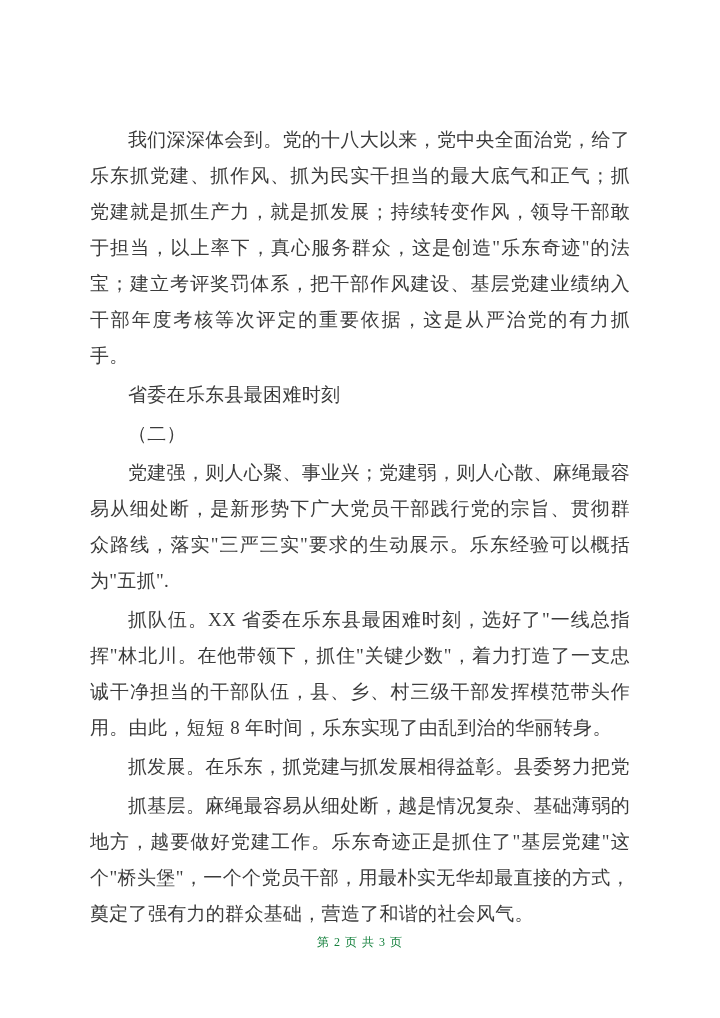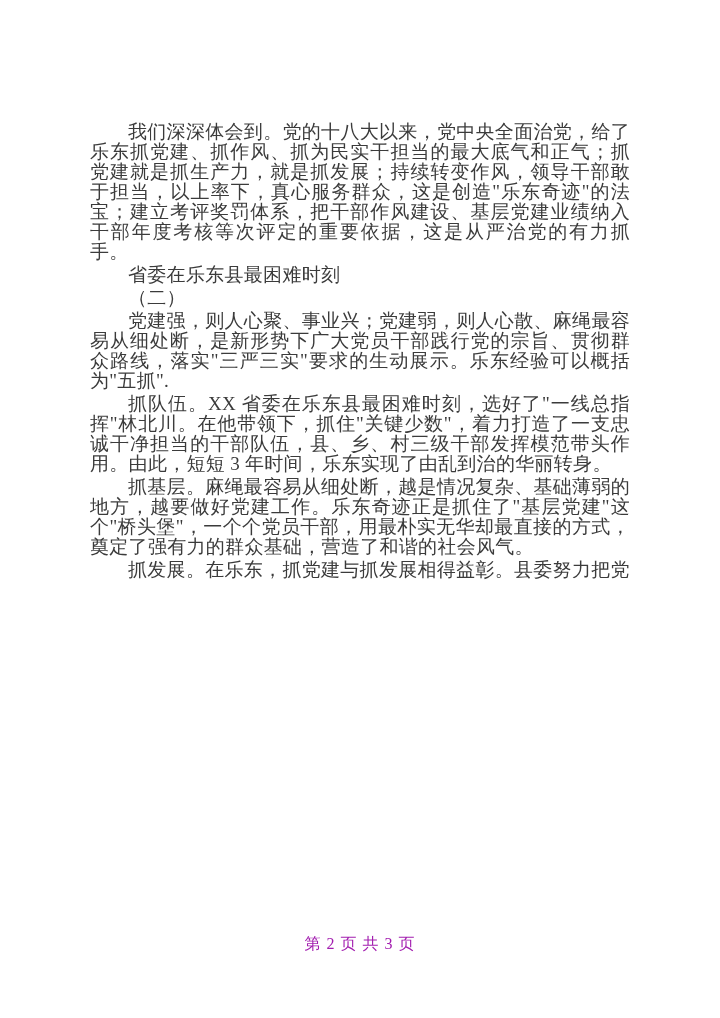--- a/index.html
+++ b/index.html
@@ -18,45 +18,45 @@
   }
   .content {
     position: absolute;
     top: 122px;
     left: 90px;
     width: 540px;
   }
   .para {
     margin: 0 0 3px 0;
     font-size: 19px;
-    line-height: 20px;
+    line-height: 36px;
     letter-spacing: 0.3px;
     text-align: justify;
     text-indent: 2em;
     word-break: break-all;
   }
   .footer {
     position: absolute;
     top: 934px;
     left: 0;
     width: 100%;
     text-align: center;
-    font-size: 16px;
+    font-size: 12px;
     letter-spacing: 1px;
-    color: #a21caf;
+    color: #15803d;
   }
 </style>
 </head>
 <body>
 
 <div class="page">
   <div class="content">
 
   <p class="para">我们深深体会到。党的十八大以来，党中央全面治党，给了乐东抓党建、抓作风、抓为民实干担当的最大底气和正气；抓党建就是抓生产力，就是抓发展；持续转变作风，领导干部敢于担当，以上率下，真心服务群众，这是创造"乐东奇迹"的法宝；建立考评奖罚体系，把干部作风建设、基层党建业绩纳入干部年度考核等次评定的重要依据，这是从严治党的有力抓手。</p>
       <p class="para">省委在乐东县最困难时刻</p>
       <p class="para">（二）</p>
       <p class="para">党建强，则人心聚、事业兴；党建弱，则人心散、麻绳最容易从细处断，是新形势下广大党员干部践行党的宗旨、贯彻群众路线，落实"三严三实"要求的生动展示。乐东经验可以概括为"五抓".</p>
-      <p class="para">抓队伍。XX 省委在乐东县最困难时刻，选好了"一线总指挥"林北川。在他带领下，抓住"关键少数"，着力打造了一支忠诚干净担当的干部队伍，县、乡、村三级干部发挥模范带头作用。由此，短短 3 年时间，乐东实现了由乱到治的华丽转身。</p>
+      <p class="para">抓队伍。XX 省委在乐东县最困难时刻，选好了"一线总指挥"林北川。在他带领下，抓住"关键少数"，着力打造了一支忠诚干净担当的干部队伍，县、乡、村三级干部发挥模范带头作用。由此，短短 8 年时间，乐东实现了由乱到治的华丽转身。</p>
+      <p class="para">抓发展。在乐东，抓党建与抓发展相得益彰。县委努力把党</p>
       <p class="para">抓基层。麻绳最容易从细处断，越是情况复杂、基础薄弱的地方，越要做好党建工作。乐东奇迹正是抓住了"基层党建"这个"桥头堡"，一个个党员干部，用最朴实无华却最直接的方式，奠定了强有力的群众基础，营造了和谐的社会风气。</p>
-      <p class="para">抓发展。在乐东，抓党建与抓发展相得益彰。县委努力把党</p>
     </div>
   <div class="footer">第 2 页 共 3 页</div>
 </div>
 
 </body></html>

